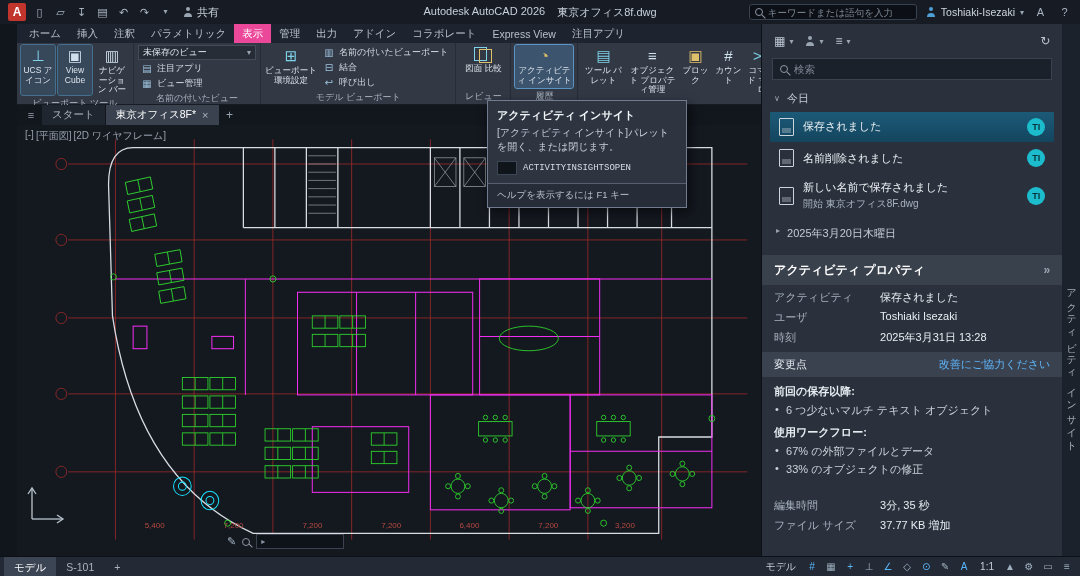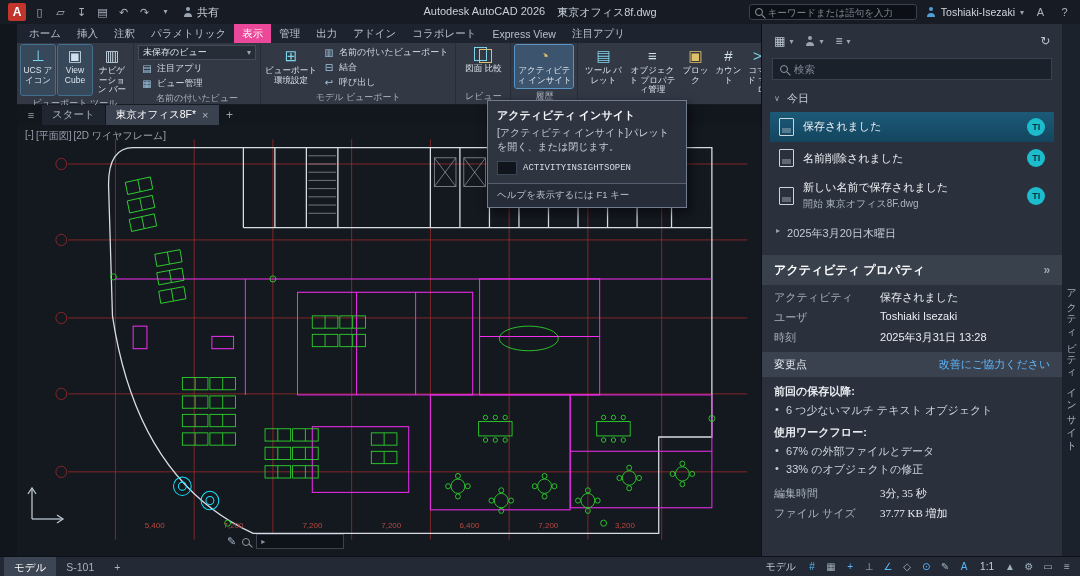--- a/index.html
+++ b/index.html
@@ -573,21 +573,21 @@
       <div class="bullet">6 つ少ないマルチ テキスト オブジェクト</div>
         </div>
 
       <div class="bold-line">使用ワークフロー:</div>
       <div>
 
       <div class="bullet">67% の外部ファイルとデータ</div>
           <div class="bullet">33% のオブジェクトの修正</div>
         </div>
 
-      <div style="margin-top:4px;font-family:Liberation Serif, serif;">
+      <div style="margin-top:16px;">
 
           <div class="prop-row">
             <span class="prop-label">編集時間</span>
             <span class="prop-value">3分, 35 秒</span>
           </div>
 
           <div class="prop-row">
             <span class="prop-label">ファイル サイズ</span>
             <span class="prop-value">37.77 KB 増加</span>
           </div>

